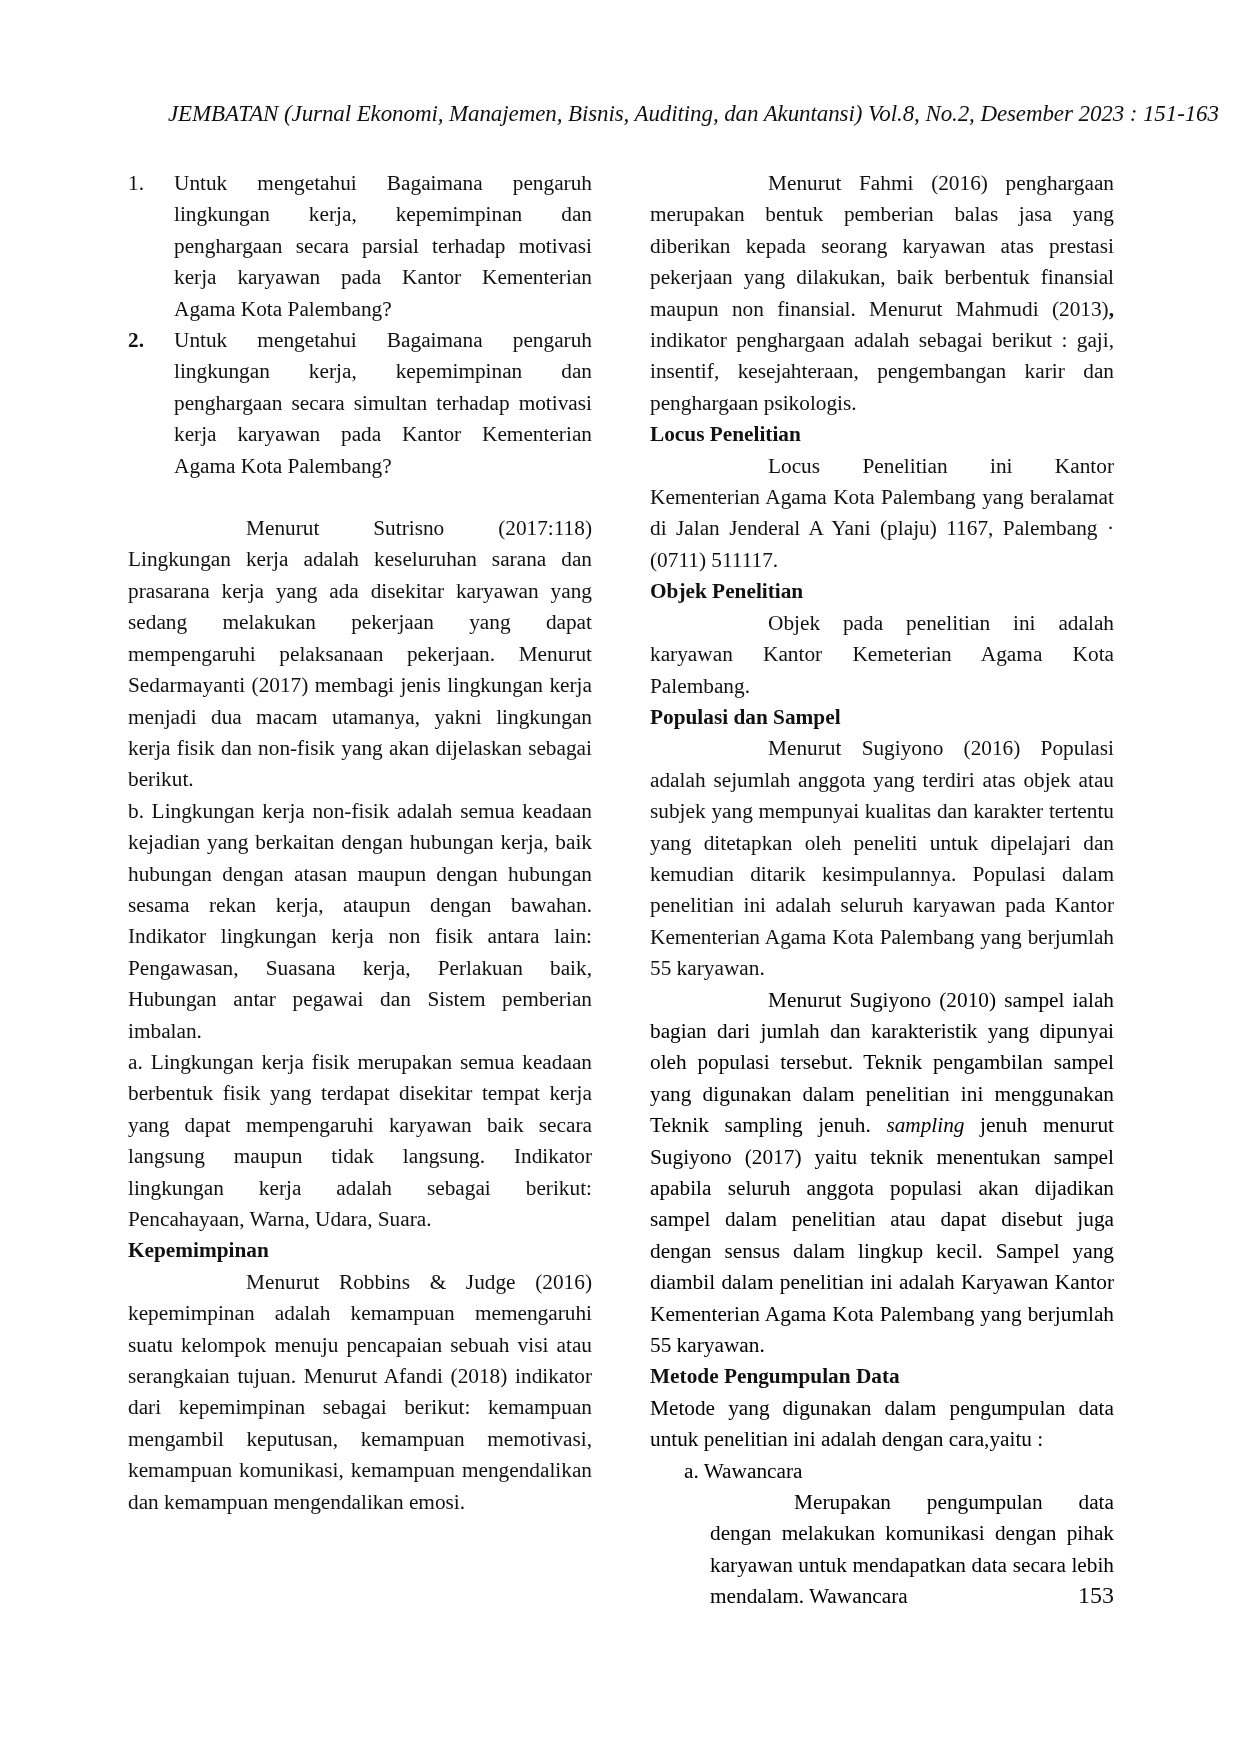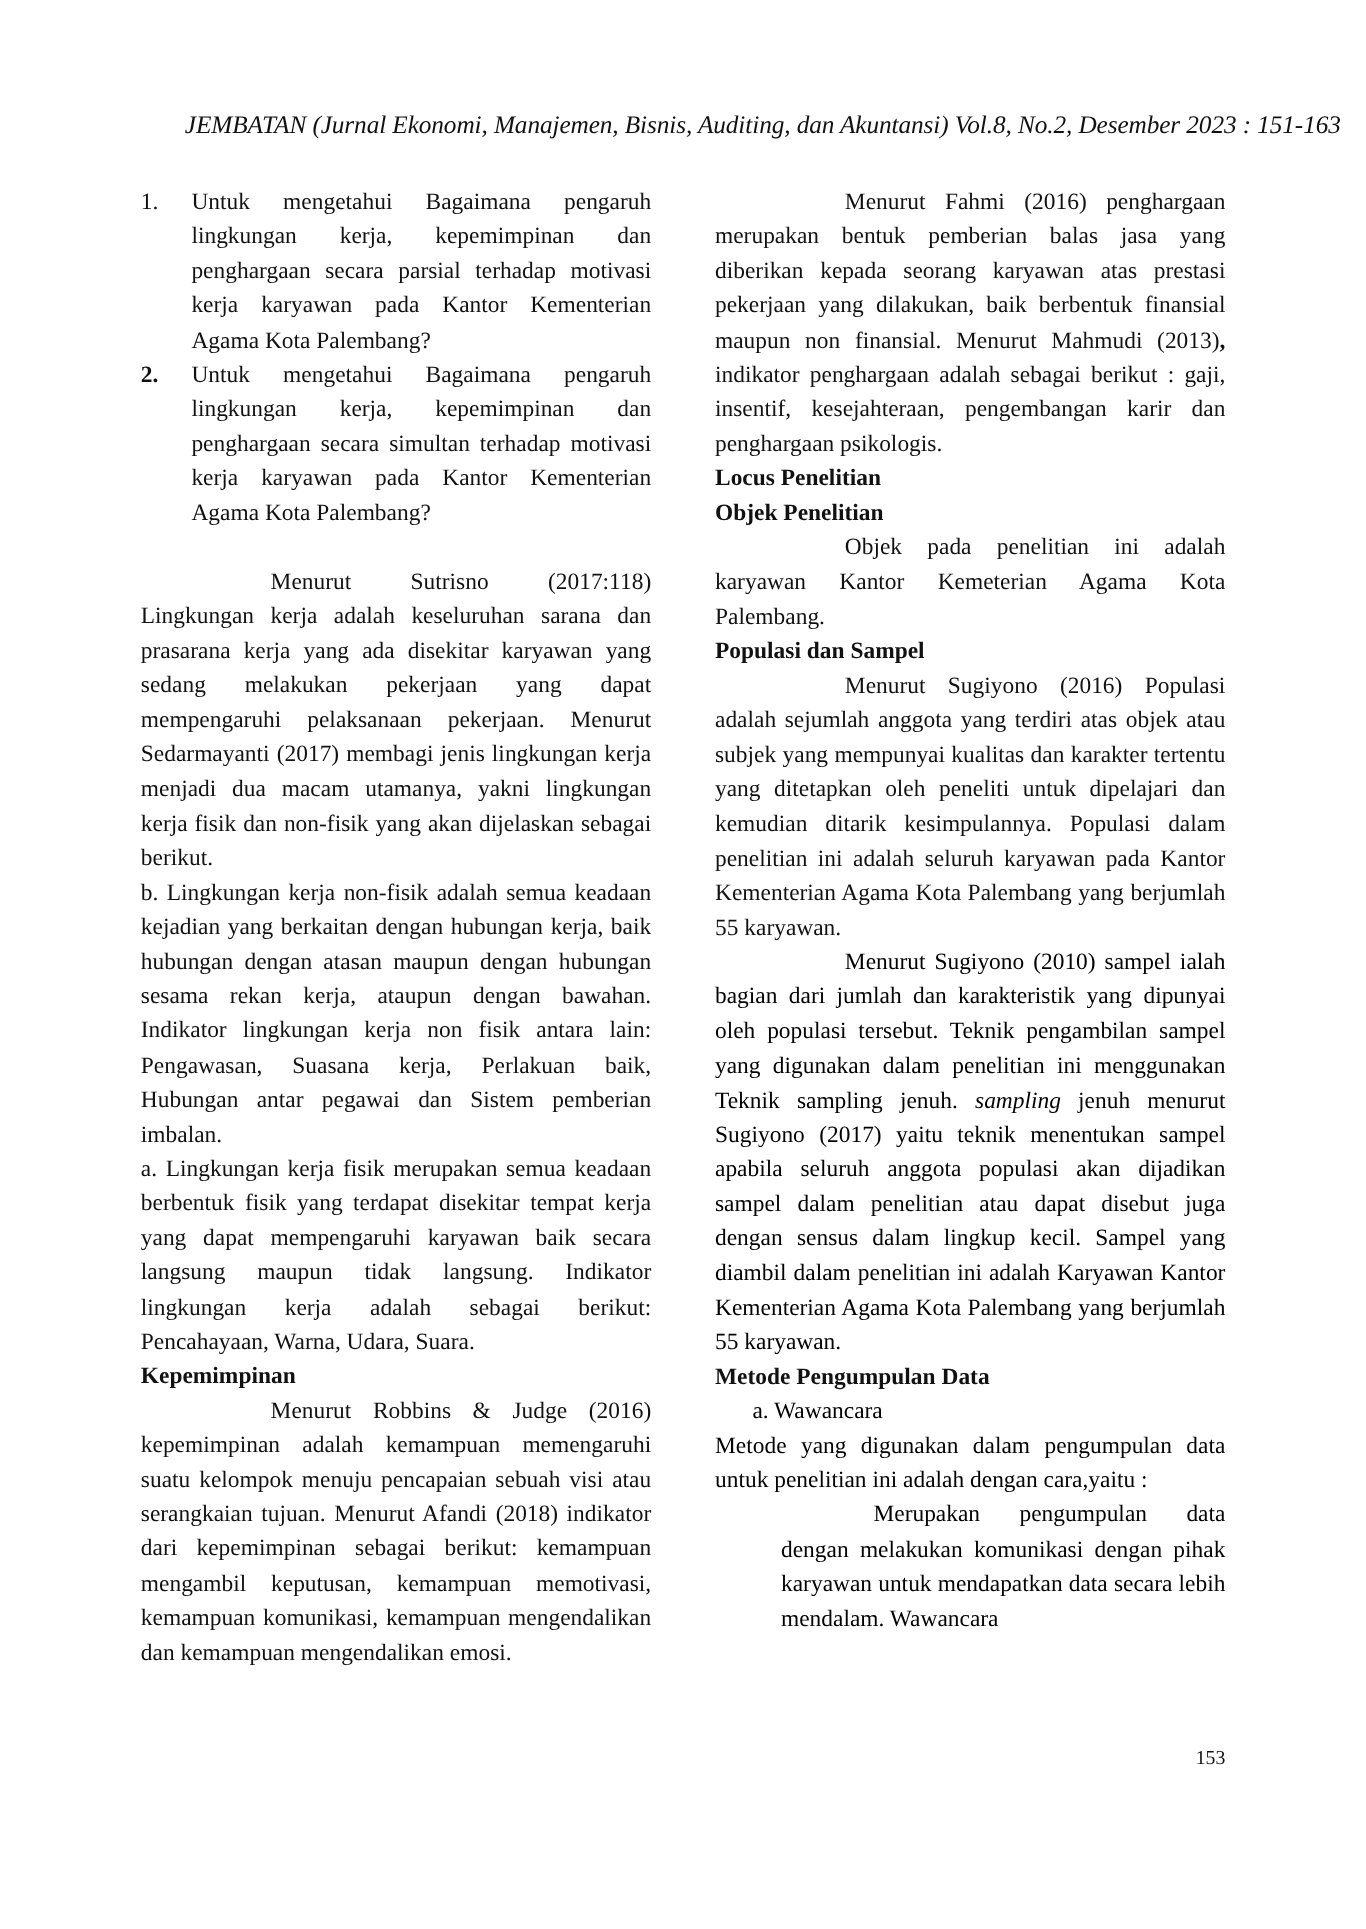--- a/index.html
+++ b/index.html
@@ -95,21 +95,21 @@
   }
   .sub-indent2.ind::before {
     content: "";
     display: inline-block;
     width: 84px;
   }
   .page-number {
     position: absolute;
     right: 128px;
     bottom: 145px;
-    font-size: 18px;
+    font-size: 24px;
     margin-top: 35px;
   }
   .last-line-left { text-align: left; }
 </style>
 </head>
 <body>
 
 <div class="page">
 
   <div class="running-head">JEMBATAN (Jurnal Ekonomi, Manajemen, Bisnis, Auditing, dan Akuntansi) Vol.8, No.2, Desember 2023 : 151-163</div>
@@ -144,36 +144,37 @@
 
 
     </div>
 
     <div class="col right">
 
       <p class="para ind"><span>Menurut Fahmi (2016) penghargaan merupakan bentuk pemberian balas jasa yang diberikan kepada seorang karyawan atas prestasi pekerjaan yang dilakukan, baik berbentuk finansial maupun non finansial. Menurut Mahmudi (2013)</span><span class="bold">,</span><span> indikator penghargaan adalah sebagai berikut : gaji, insentif, kesejahteraan, pengembangan karir dan penghargaan psikologis.</span></p>
 
       <p class="heading">Locus Penelitian</p>
 
+      <p class="para ind">Locus Penelitian ini Kantor Kementerian Agama Kota Palembang yang beralamat di Jalan Jenderal A Yani (plaju) 1167, Palembang · (0711) 511117.</p>
 
       <p class="heading">Objek Penelitian</p>
 
       <p class="para ind">Objek pada penelitian ini adalah karyawan Kantor Kemeterian Agama Kota Palembang.</p>
 
       <p class="heading">Populasi dan Sampel</p>
 
       <p class="para ind">Menurut Sugiyono (2016) Populasi adalah sejumlah anggota yang terdiri atas objek atau subjek yang mempunyai kualitas dan karakter tertentu yang ditetapkan oleh peneliti untuk dipelajari dan kemudian ditarik kesimpulannya. Populasi dalam penelitian ini adalah seluruh karyawan pada Kantor Kementerian Agama Kota Palembang yang berjumlah 55 karyawan.</p>
 
       <p class="para ind faded"><span>Menurut Sugiyono (2010) sampel ialah bagian dari jumlah dan karakteristik yang dipunyai oleh populasi tersebut. Teknik pengambilan sampel yang digunakan dalam penelitian ini menggunakan Teknik sampling jenuh. </span><span class="ital">sampling</span><span> jenuh menurut Sugiyono (2017) yaitu teknik menentukan sampel apabila seluruh anggota populasi akan dijadikan sampel dalam penelitian atau dapat disebut juga dengan sensus dalam lingkup kecil. Sampel yang diambil dalam penelitian ini adalah Karyawan Kantor Kementerian Agama Kota Palembang yang berjumlah 55 karyawan.</span></p>
 
       <p class="heading">Metode Pengumpulan Data</p>
 
+      <p class="para faded">Metode yang digunakan dalam pengumpulan data untuk penelitian ini adalah dengan cara,yaitu :</p>
+
       <p class="para faded sub-indent last-line-left">a. Wawancara</p>
-
-      <p class="para faded">Metode yang digunakan dalam pengumpulan data untuk penelitian ini adalah dengan cara,yaitu :</p>
 
       <p class="para faded sub-indent2 ind">Merupakan pengumpulan data dengan melakukan komunikasi dengan pihak karyawan untuk mendapatkan data secara lebih mendalam. Wawancara</p>
 
     </div>
   </div>
 
   <div class="page-number">153</div>
 
 </div>
 

